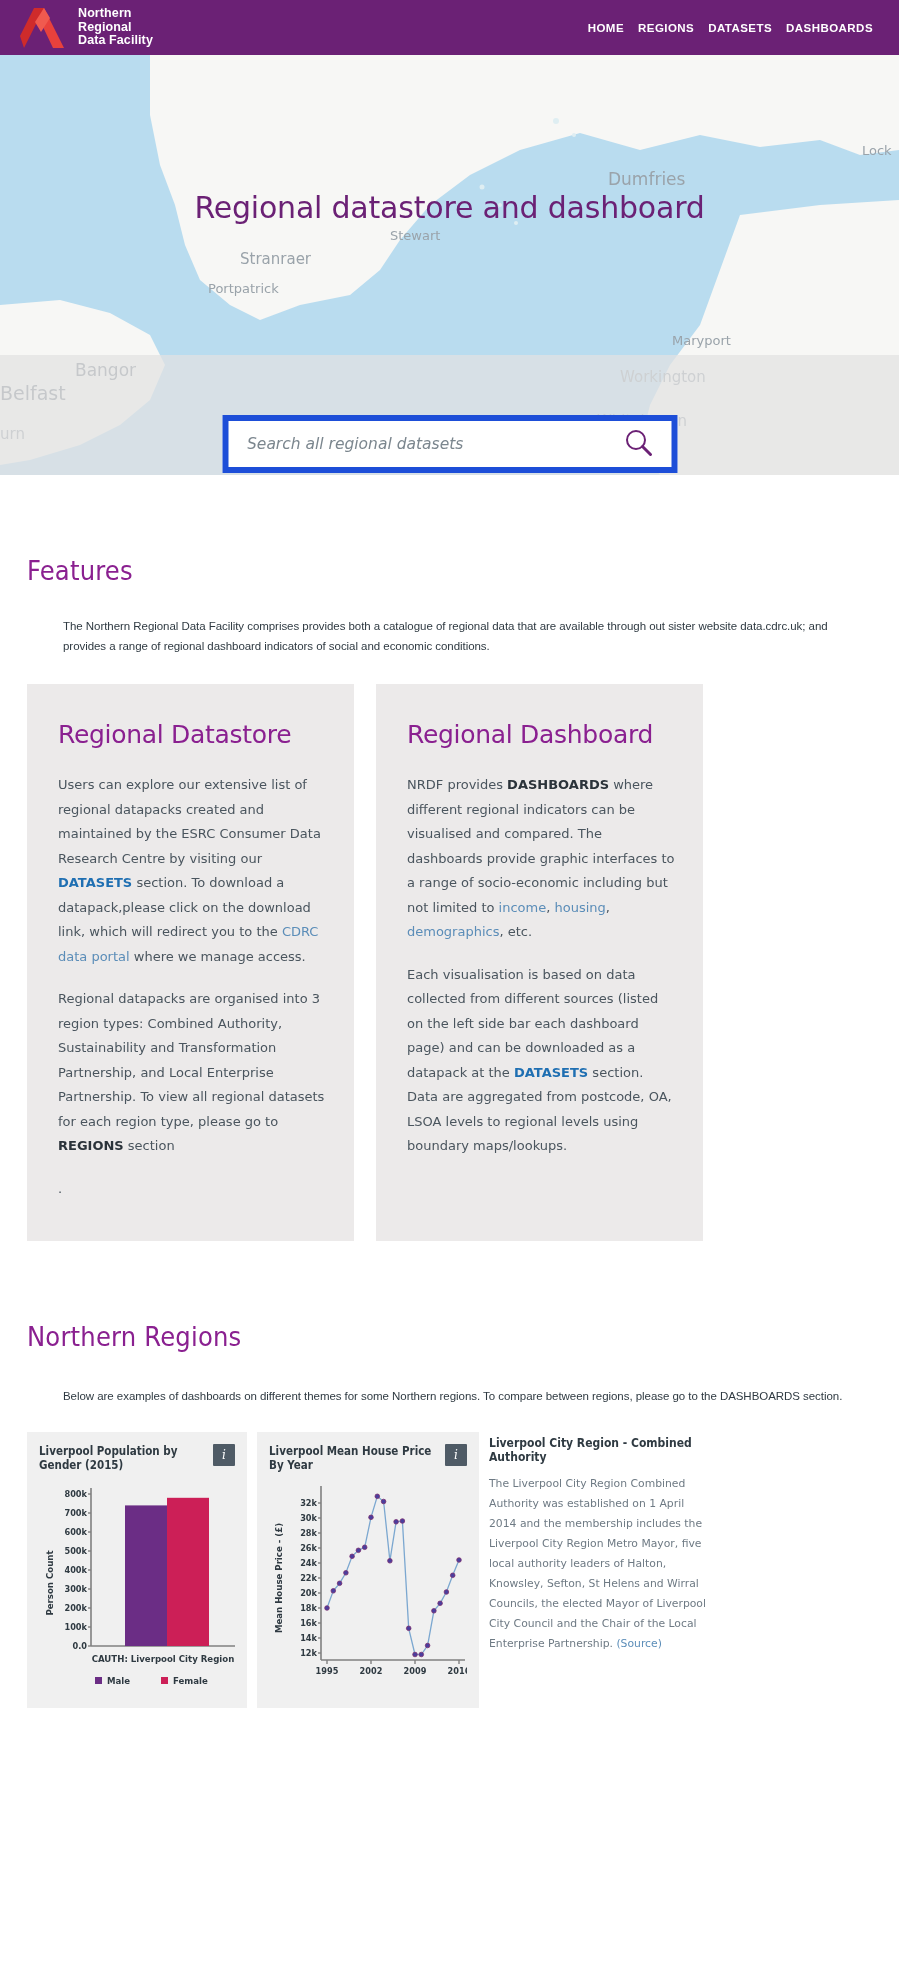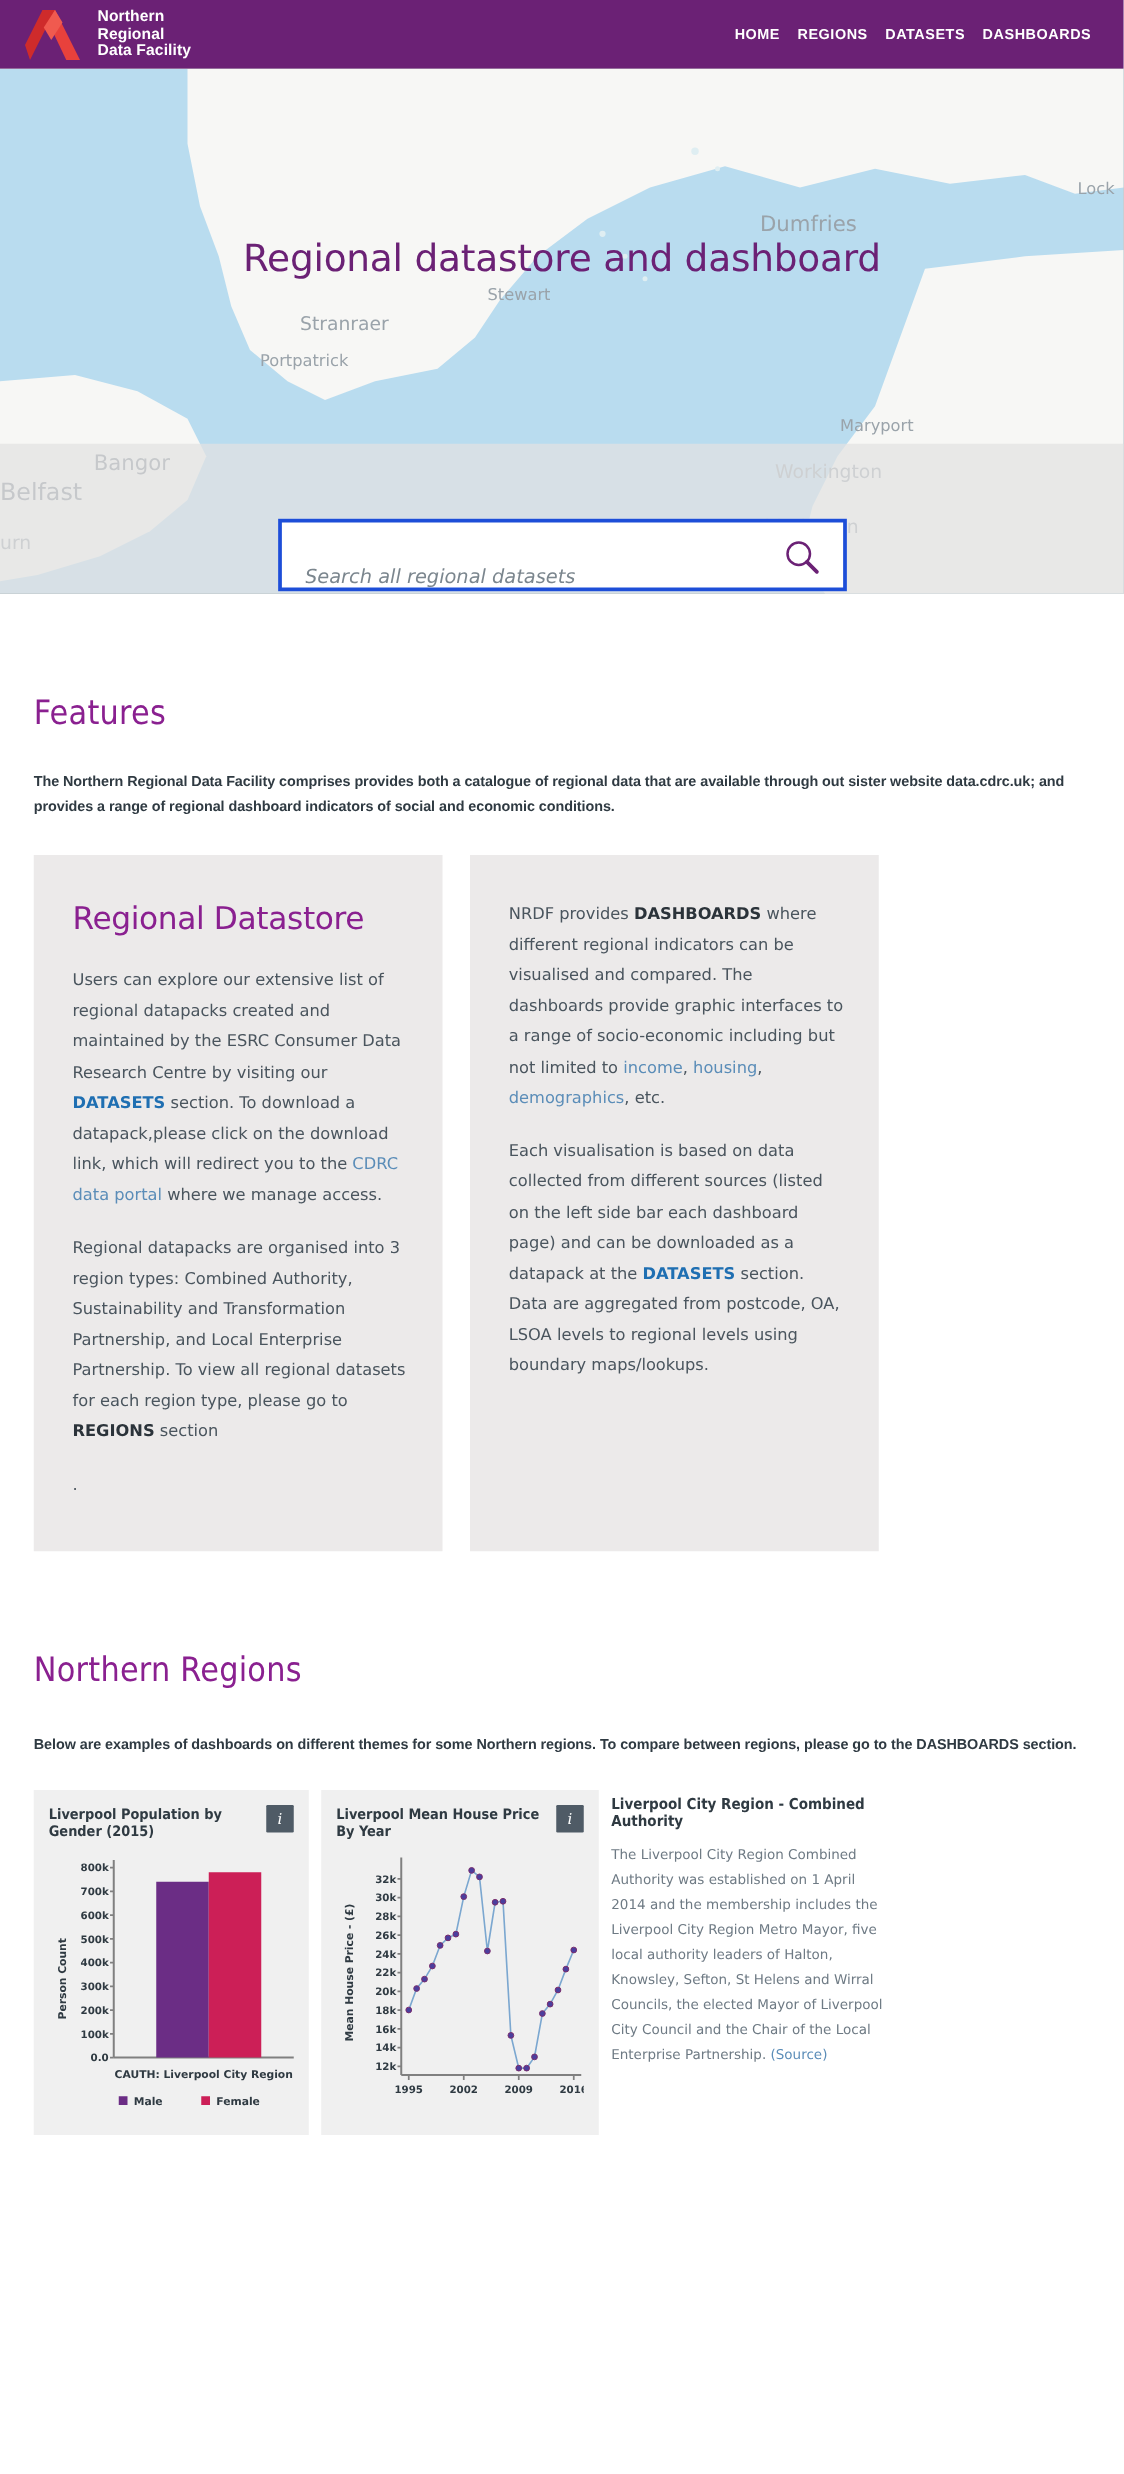--- a/index.html
+++ b/index.html
@@ -70,24 +70,24 @@
     height: 120px;
     background: rgba(226,226,226,.72);
   }
   .search-wrap {
     position: absolute;
     top: 360px;
     left: 50%;
     transform: translateX(-50%);
     width: 455px;
     height: 58px;
-    border: 3px solid #1d4ed8;
+    border: 6px solid #1d4ed8;
     background: #ffffff;
     display: flex;
-    align-items: flex-end;
+    align-items: center;
     padding: 0 10px 0 19px;
   }
   .search-input {
     flex: 1;
     border: none;
     outline: none;
     font-size: 15.5px;
     font-style: italic;
     color: #5b6770;
     font-family: "DejaVu Sans", sans-serif;
@@ -105,24 +105,25 @@
   .container { width: 899px; padding: 0 27px; }
   .section-title {
     color: #8a2090;
     font-size: 27px;
     font-weight: 400;
     font-family: "DejaVu Sans Condensed", "Liberation Sans Narrow", "Liberation Sans", sans-serif;
     letter-spacing: .2px;
   }
   .lede {
     font-size: 11.5px;
-    font-weight: 700;
+    font-weight: 400;
     line-height: 20px;
     color: #2f3a42;
     letter-spacing: -.05px;
+    margin-left: 36px;
   }
 
   .features-section { padding-top: 80px; }
   .features-section .section-title { margin-bottom: 30px; }
 
   .cards {
     display: flex;
     gap: 22px;
     margin-top: 28px;
   }
@@ -305,20 +306,21 @@
       <p>
         <span>Users can explore our extensive list of regional datapacks created and maintained by the ESRC Consumer Data Research Centre by visiting our </span><a class="link-blue" href="#"><strong class="link-strong">DATASETS</strong></a><span> section. To download a datapack,please click on the download link, which will redirect you to the </span><a class="link-blue" href="#">CDRC data portal</a><span> where we manage access.</span>
       </p>
       <p>
         <span>Regional datapacks are organised into 3 region types: Combined Authority, Sustainability and Transformation Partnership, and Local Enterprise Partnership. To view all regional datasets for each region type, please go to </span><strong class="dark-strong">REGIONS</strong><span> section</span>
       </p>
       <p>.</p>
     </article>
 
     <article class="card">
+      <h3>Regional Dashboard</h3>
       <p>
         <span>NRDF provides </span><strong class="dark-strong">DASHBOARDS</strong><span> where different regional indicators can be visualised and compared. The dashboards provide graphic interfaces to a range of socio-economic including but not limited to </span><a class="link-blue" href="#">income</a><span>, </span><a class="link-blue" href="#">housing</a><span>, </span><a class="link-blue" href="#">demographics</a><span>, etc.</span>
       </p>
       <p>
         <span>Each visualisation is based on data collected from different sources (listed on the left side bar each dashboard page) and can be downloaded as a datapack at the </span><a class="link-blue" href="#"><strong class="link-strong">DATASETS</strong></a><span> section. Data are aggregated from postcode, OA, LSOA levels to regional levels using boundary maps/lookups.</span>
       </p>
     </article>
 
   </div>
 </section>

